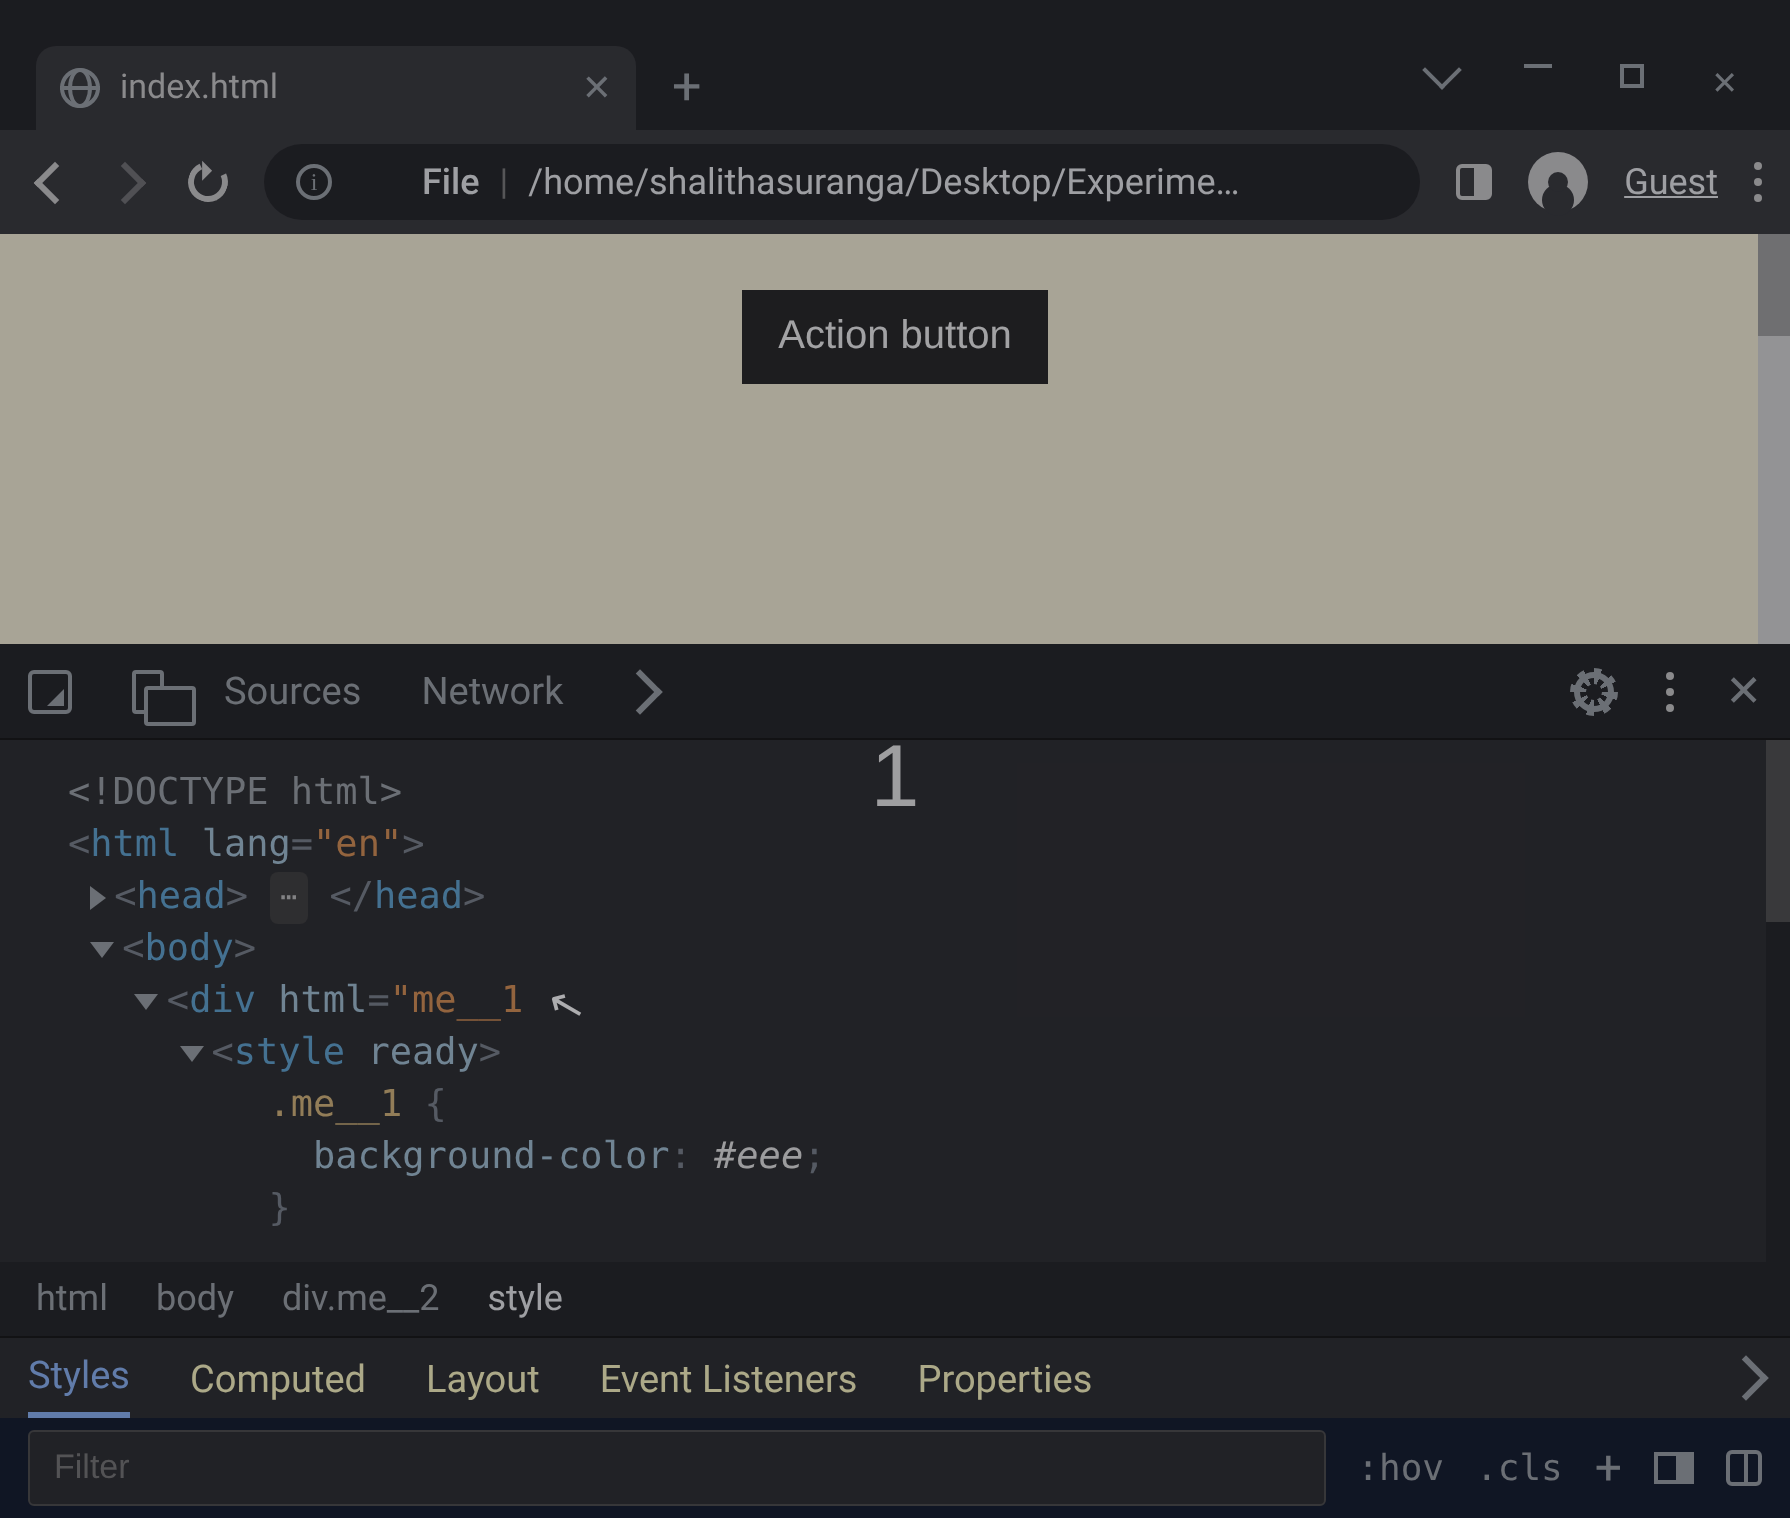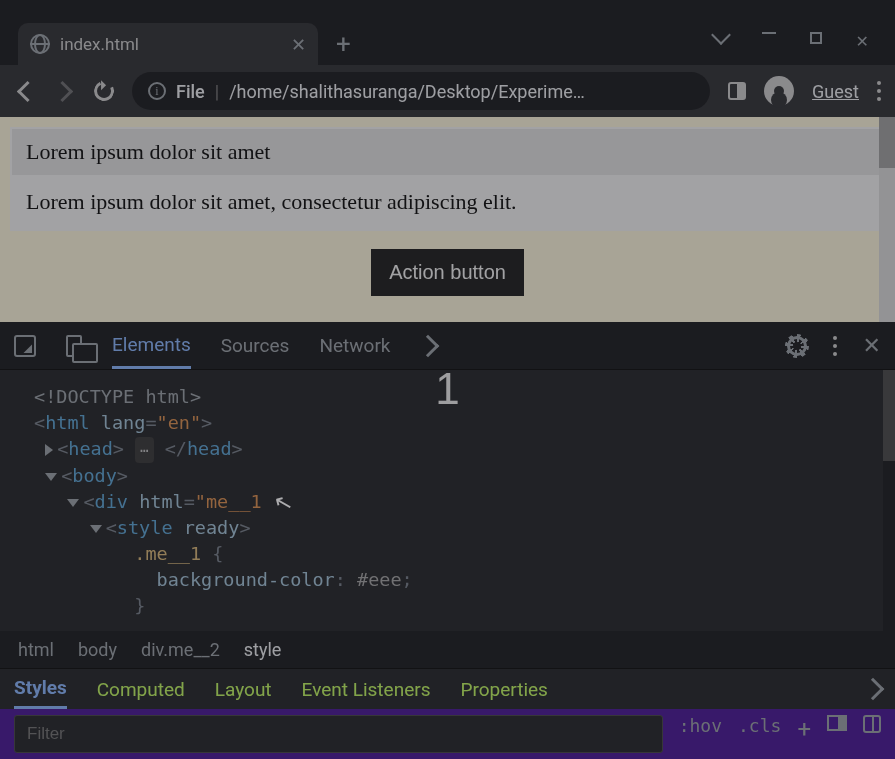--- a/index.html
+++ b/index.html
@@ -151,21 +151,21 @@
 .info-icon {
   width: 18px; height: 18px;
   border: 2px solid #9aa0a6;
   border-radius: 50%;
   display: flex;
   align-items: center;
   justify-content: center;
   font-size: 12px;
   font-family: serif;
 }
-.url-scheme { color: #e8eaed; font-weight: 500; }
+.url-scheme { color: #e8eaed; font-weight: 500; margin-left: 35px; }
 .url-sep { color: #7a7a7a; }
 .url-path { color: #e8eaed; }
 .panel-icon {
   width: 18px; height: 18px;
   border: 2px solid #c9c9c9;
   border-radius: 3px;
   position: relative;
 }
 .panel-icon::after {
   content: "";
@@ -358,21 +358,21 @@
   padding: 14px 0 14px 34px;
   white-space: pre;
 }
 .tag-bracket { color: #79808a; }
 .tag-name { color: #5fa3d1; }
 .attr-name { color: #a2c0d4; }
 .attr-val { color: #d88f52; }
 .doctype { color: #9aa0a6; }
 .css-sel { color: #d6b67a; }
 .css-prop { color: #a2c0d4; }
-.css-val { color: #a3a3a3; }
+.css-val { color: #e5e5e5; font-style: italic; }
 .collapse-marker {
   display: inline-block;
   background: #3c3c3c;
   color: #bdbdbd;
   padding: 0 5px;
   border-radius: 4px;
   font-size: 14px;
   vertical-align: middle;
 }
 .tri {
@@ -425,38 +425,38 @@
 }
 .dt-panel-tabs {
   display: flex;
   align-items: center;
   padding: 0 14px;
   height: 40px;
   gap: 30px;
 }
 .dt-panel-tab {
   font-size: 19px;
-  color: #bef264;
+  color: #fef9c3;
   height: 100%;
   display: flex;
   align-items: center;
 }
 .dt-panel-tab.active {
   color: #8ab4f8;
   border-bottom: 3px solid #8ab4f8;
-  font-weight: bold;
 }
 .dt-panel-more {
   margin-left: auto;
 }
 .dt-filter-row {
   display: flex;
+  align-items: center;
   padding: 6px 14px;
   gap: 16px;
-  background: #4c1d95;
+  background: #0f172a;
 }
 .filter-input {
   flex: 1;
   background: #292a2d;
   border: 1px solid #4a4a4a;
   color: #9aa0a6;
   padding: 8px 12px;
   font-size: 17px;
   border-radius: 3px;
 }
@@ -523,37 +523,32 @@
     </span>
   <span class="guest-label">Guest</span>
   <span class="kebab">
       <span></span>
       <span></span>
       <span></span>
     </span>
 </div>
 
 <div class="page-area">
-  <div class="content-box">
-    <div class="heading">Lorem ipsum dolor sit amet</div>
-    <div class="para">Lorem ipsum dolor sit amet, consectetur adipiscing elit.</div>
-  </div>
   <div class="action-row">
     <button class="action-btn">Action button</button>
   </div>
   <div class="page-scrollbar">
     <div class="page-scrollbar-thumb"></div>
   </div>
 </div>
 
 <div class="devtools">
   <div class="dt-tabs">
     <span class="dt-inspect"></span>
     <span class="dt-device"></span>
-    <span class="dt-tab active">Elements</span>
     <span class="dt-tab">Sources</span>
     <span class="dt-tab">Network</span>
     <span class="dt-more"></span>
     <div class="dt-right">
       <span class="gear-icon"></span>
       <span class="kebab">
           <span></span>
           <span></span>
           <span></span>
         </span>

